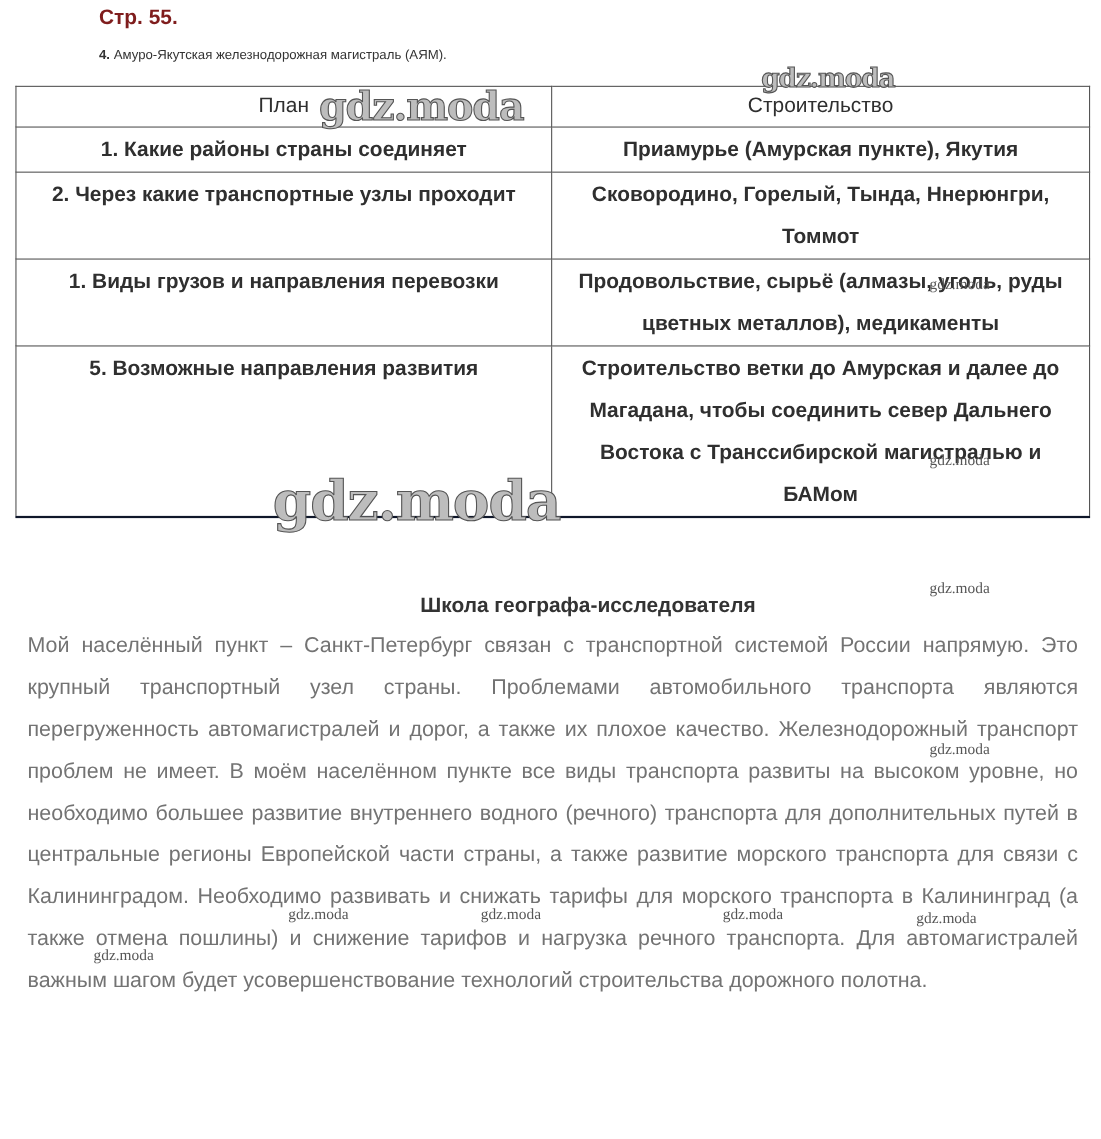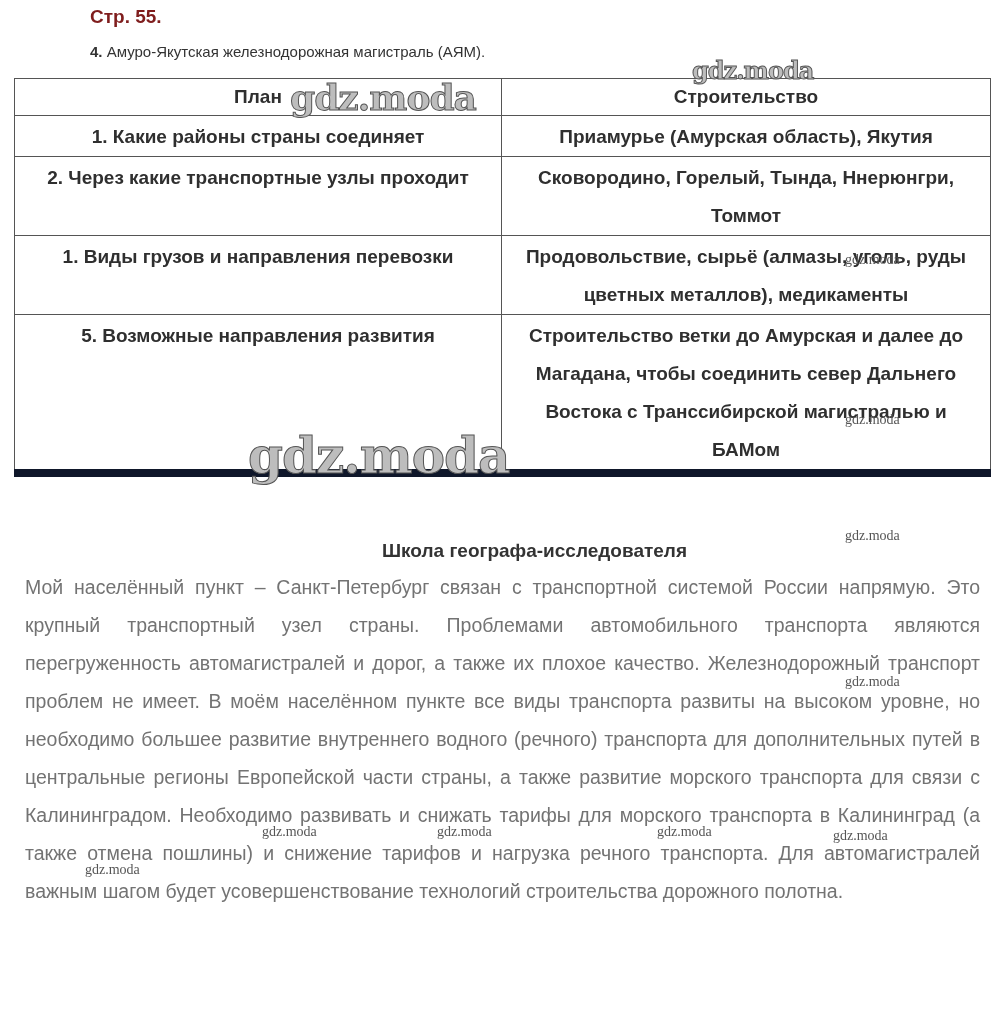--- a/index.html
+++ b/index.html
@@ -6,38 +6,38 @@
   body {
     width: 1001px; height: 1035px; position: relative; overflow: hidden;
     font-family: "Liberation Sans", sans-serif; color: #2b2b2b;
   }
   .page-ref {
     position: absolute; left: 90px; top: 6px;
     font-size: 19px; font-weight: bold; color: #7f1d1d;
   }
   .task-title {
     position: absolute; left: 90px; top: 43px;
-    font-size: 15px; color: #333;
+    font-size: 12px; color: #333;
   }
   .task-title b { font-weight: bold; }
   table.plan {
     position: absolute; left: 14px; top: 78px;
     width: 977px; border-collapse: collapse;
     font-size: 19px; color: #2f2f2f;
   }
   table.plan th, table.plan td {
     border: 1px solid #555;
     text-align: center; vertical-align: top;
     padding: 2px 6px 0 6px;
     line-height: 38px;
     font-weight: bold;
   }
-  table.plan th { font-weight: bold; height: 34px; line-height: 32px; }
+  table.plan th { font-weight: normal; height: 34px; line-height: 32px; }
   table.plan th:first-child, table.plan td:first-child { width: 474px; }
-  table.plan tr:last-child td { border-bottom: 8px solid #0f172a; }
+  table.plan tr:last-child td { border-bottom: 2px solid #0f172a; }
   .section-title {
     position: absolute; left: 0; width: 1069px; top: 540px;
     text-align: center; font-size: 19px; font-weight: bold; color: #333;
   }
   .essay {
     position: absolute; left: 25px; top: 568px; width: 955px;
     font-size: 19.5px; line-height: 38px; color: #737373;
     text-align: justify;
   }
   .wm-big {
@@ -62,21 +62,21 @@
 <table class="plan">
   <thead>
     <tr>
       <th>План</th>
       <th>Строительство</th>
     </tr>
   </thead>
   <tbody>
     <tr>
       <td>1. Какие районы страны соединяет</td>
-      <td>Приамурье (Амурская область), Якутия</td>
+      <td>Приамурье (Амурская пункте), Якутия</td>
     </tr>
     <tr>
       <td>2. Через какие транспортные узлы проходит</td>
       <td style="padding-left:14px;padding-right:14px;">Сковородино, Горелый, Тында, Ннерюнгри, Томмот</td>
     </tr>
     <tr>
       <td>1. Виды грузов и направления перевозки</td>
       <td>Продовольствие, сырьё (алмазы, уголь, руды цветных металлов), медикаменты</td>
     </tr>
     <tr>

